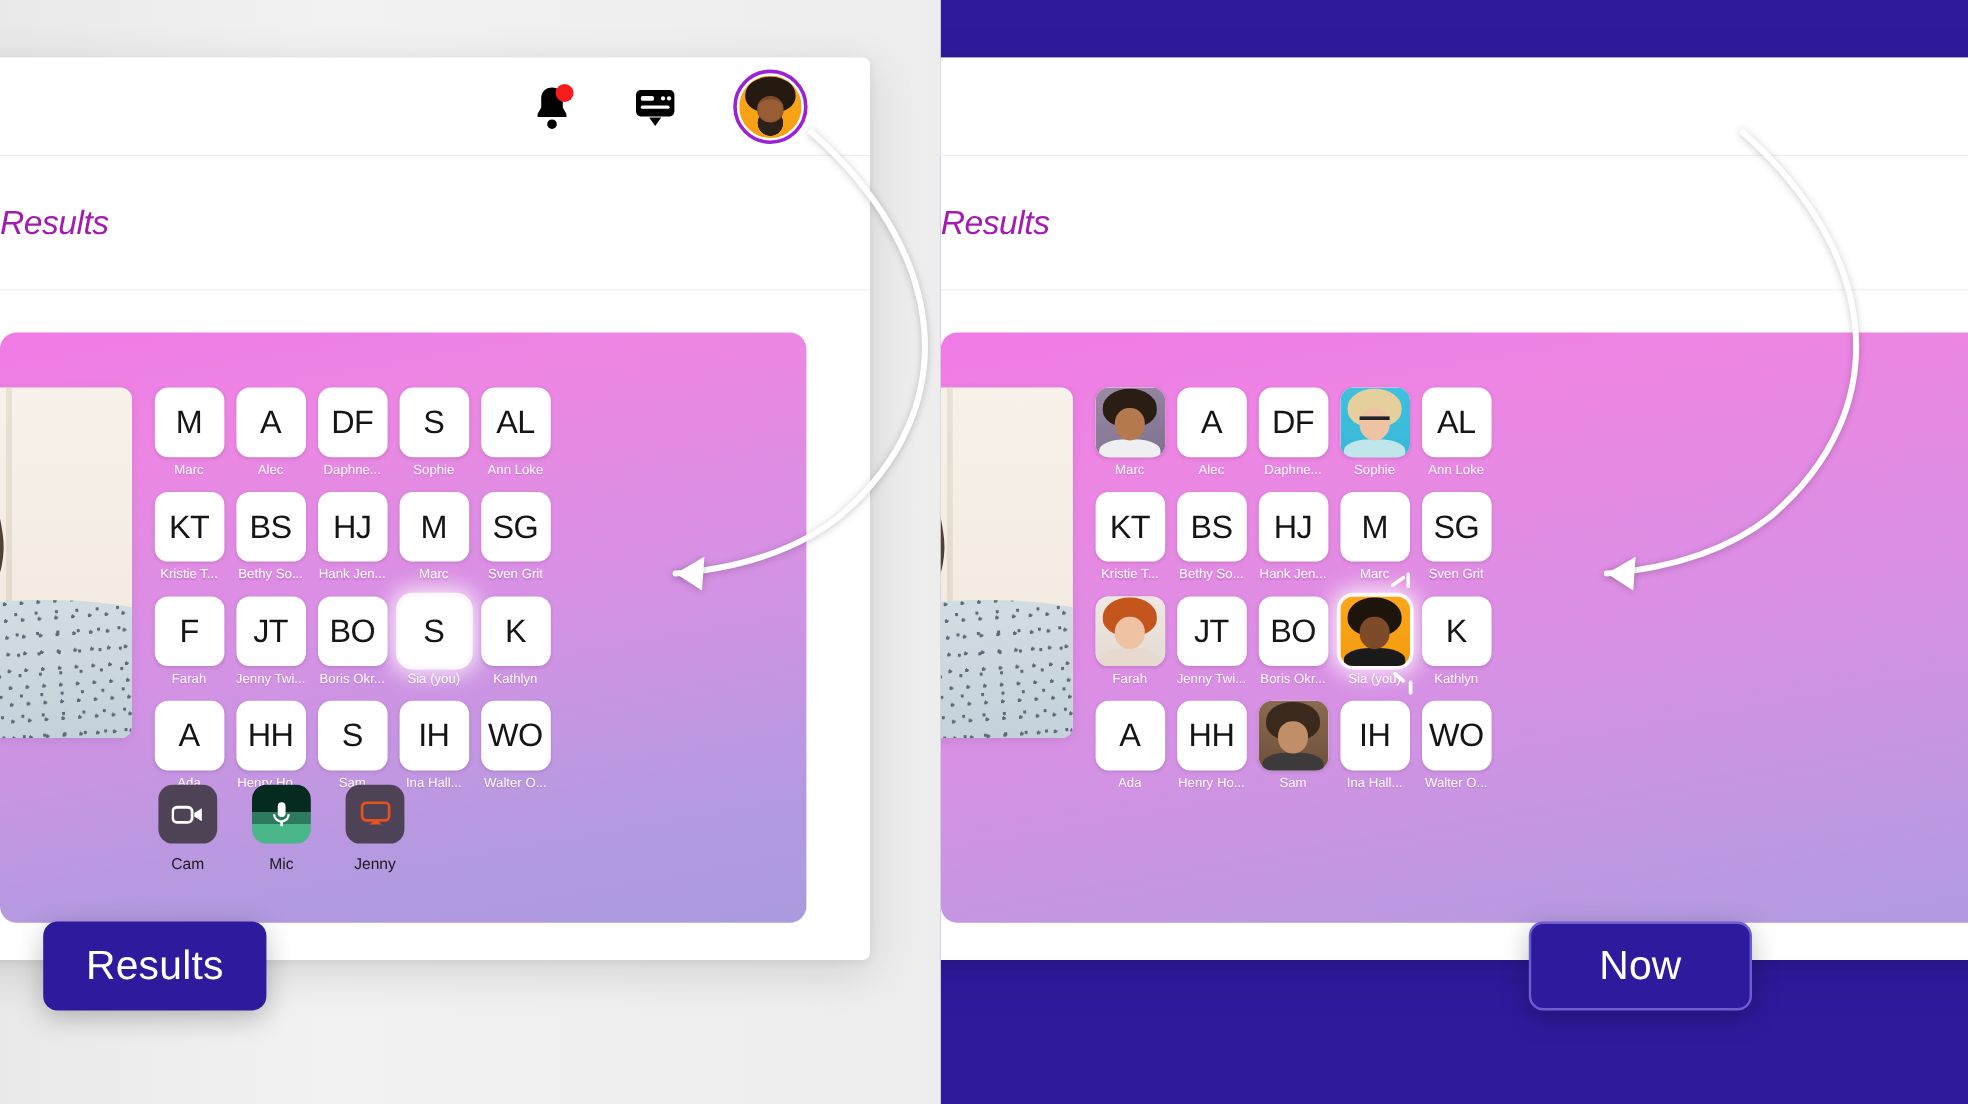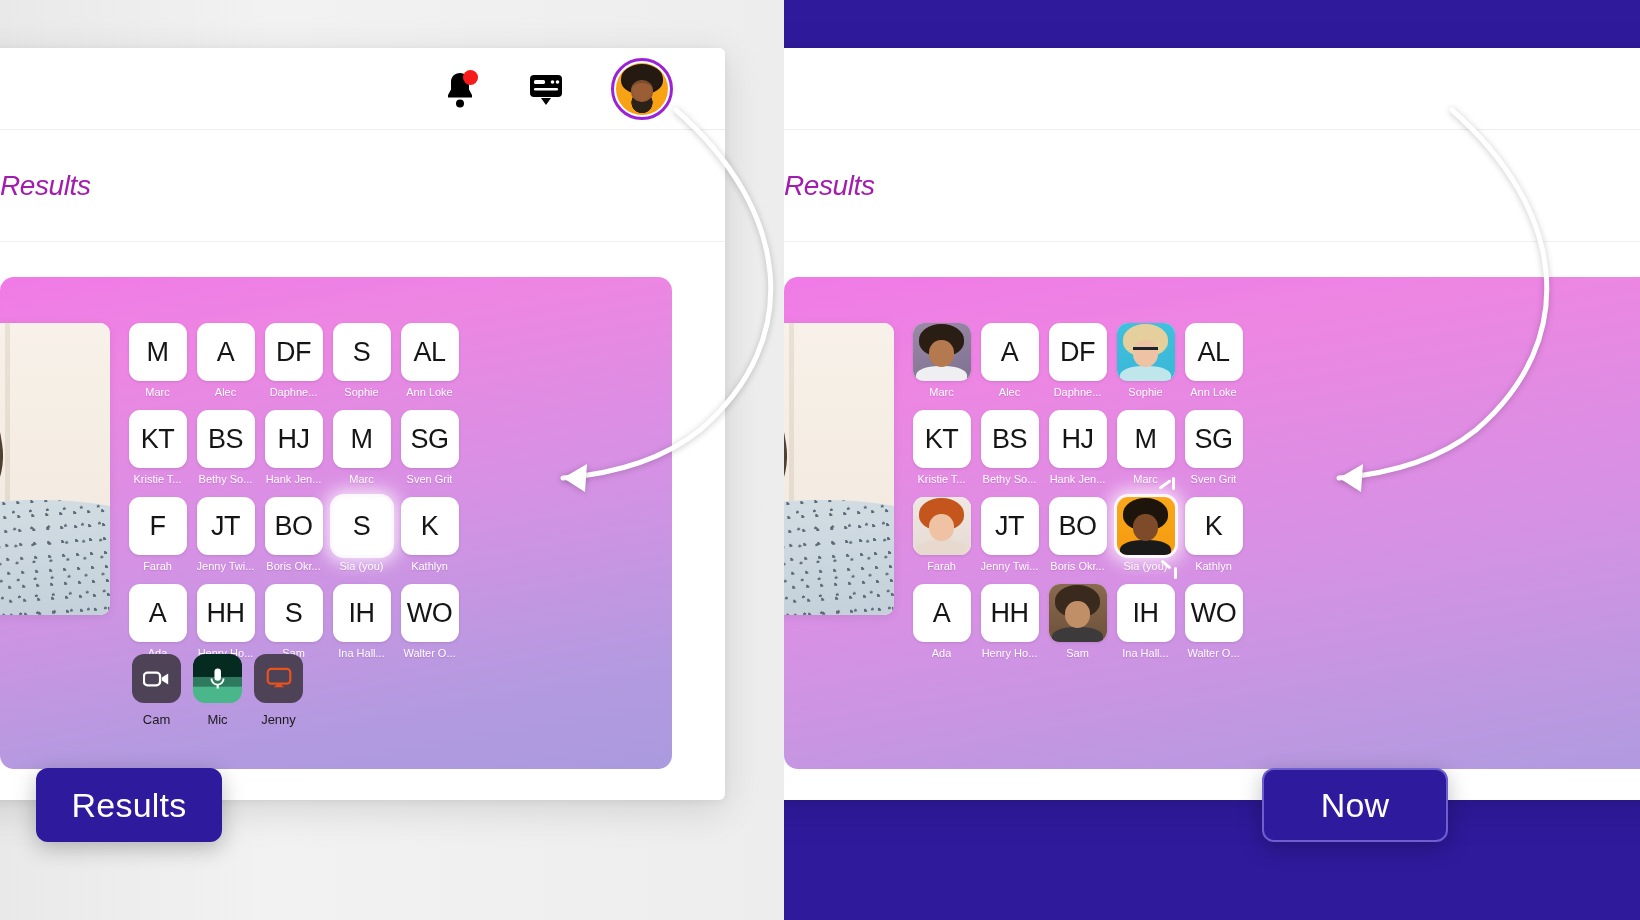--- a/index.html
+++ b/index.html
@@ -173,21 +173,21 @@
   .ph-sophie .hair{ background:#e5cf9c; } .ph-sophie .face{ background:#eec3a3; } .ph-sophie .body{ background:#bfe6ea; }
   .ph-sophie .glasses{ position:absolute; left:28%; top:42%; width:44%; height:9%;
       border-top:3px solid #20242a; }
   .ph-farah  .hair{ background:#c4551c; } .ph-farah .face{ background:#f0c2a4; } .ph-farah .body{ background:#e8d9cf; }
   .ph-sia    .hair{ background:#1d140c; } .ph-sia .face{ background:#7d4a2a; } .ph-sia .body{ background:#1a1a1a; }
   .ph-sam    .hair{ background:#3a2a1e; } .ph-sam .face{ background:#c08f68; } .ph-sam .body{ background:#3c3a3a; }
 
   
   .controls {
     position: absolute; left: 132px; bottom: 42px;
-    display: flex; gap: 12px;
+    display: flex; gap: 29px;
   }
   .ctrl { width: 49px; display: flex; flex-direction: column; align-items: center; cursor: pointer; }
   .ctrl-box {
     width: 49px; height: 49px; border-radius: 12px;
     display: flex; align-items: center; justify-content: center;
     position: relative; overflow: hidden;
   }
   .ctrl-label { margin-top: 9px; font-size: 13px; color: #1b1b1b; }
   .ctrl-cam   { background: #4d4256; }
   .ctrl-mic   { background: linear-gradient(180deg,#052a20 0%,#052a20 46%,#2e7a5e 47%,#2e7a5e 66%,#49b78a 67%,#49b78a 100%); }
@@ -528,17 +528,17 @@
           </div>
 
       </div>
     </div>
 
     <svg class="arrow-svg" style="left:0;top:0;width:856px;height:920px">
       <path d="M668 110 C 782 210, 797 340, 692 430 C 652 462, 602 474, 555 478" fill="none" stroke="#ffffff" stroke-width="5" stroke-linecap="round" filter="drop-shadow(0 1px 3px rgba(0,0,0,.22))"></path>
       <path d="M555 478 L 579 464 L 577 492 Z" fill="#ffffff" filter="drop-shadow(0 1px 3px rgba(0,0,0,.22))"></path>
     </svg>
 
-    <div class="chip chip-now" style="left:478px">
+    <div class="chip chip-now" style="left:490px">
       <span>Now</span>
     </div>
   </div>
 </div>
 
 </body></html>

